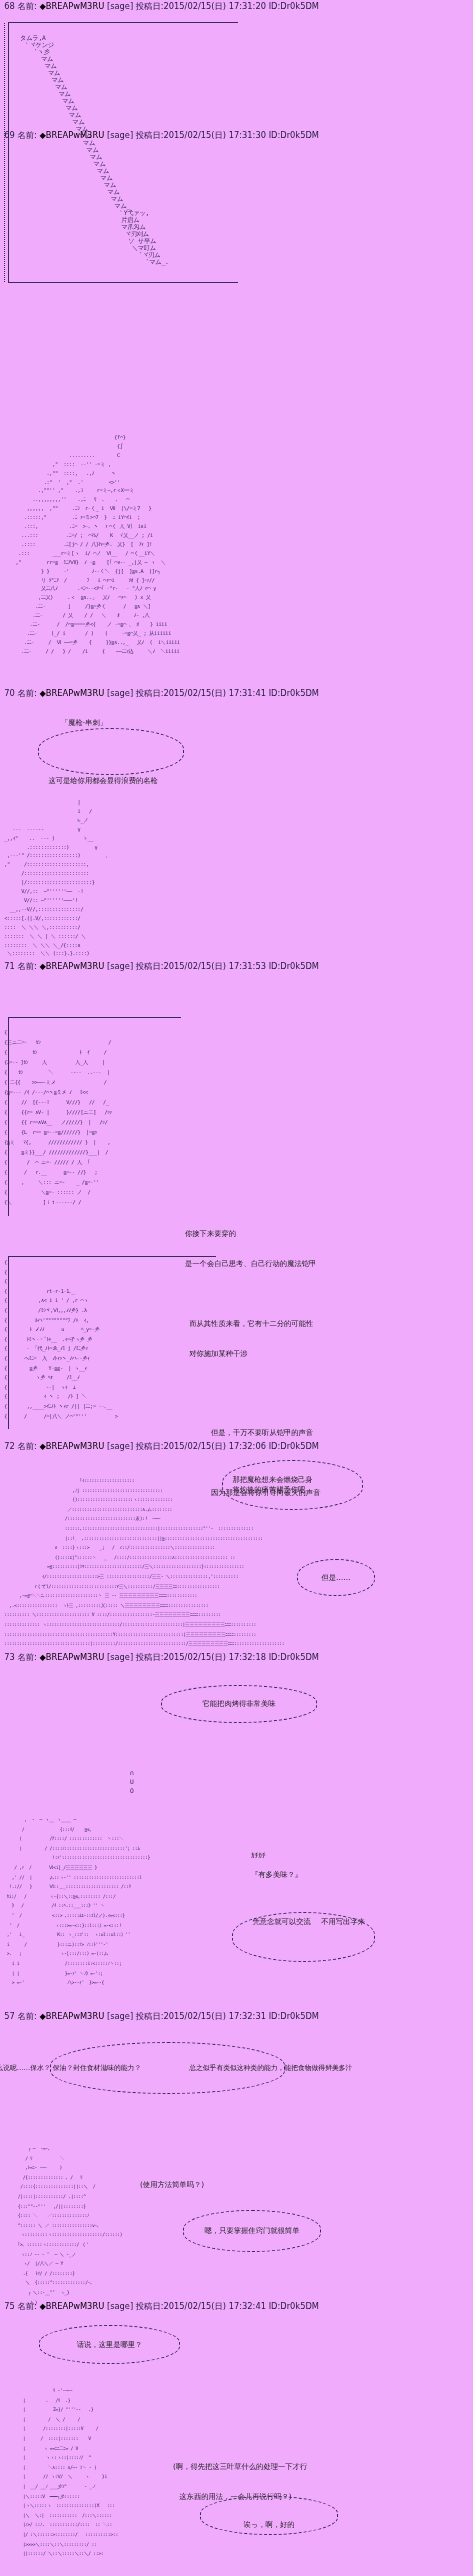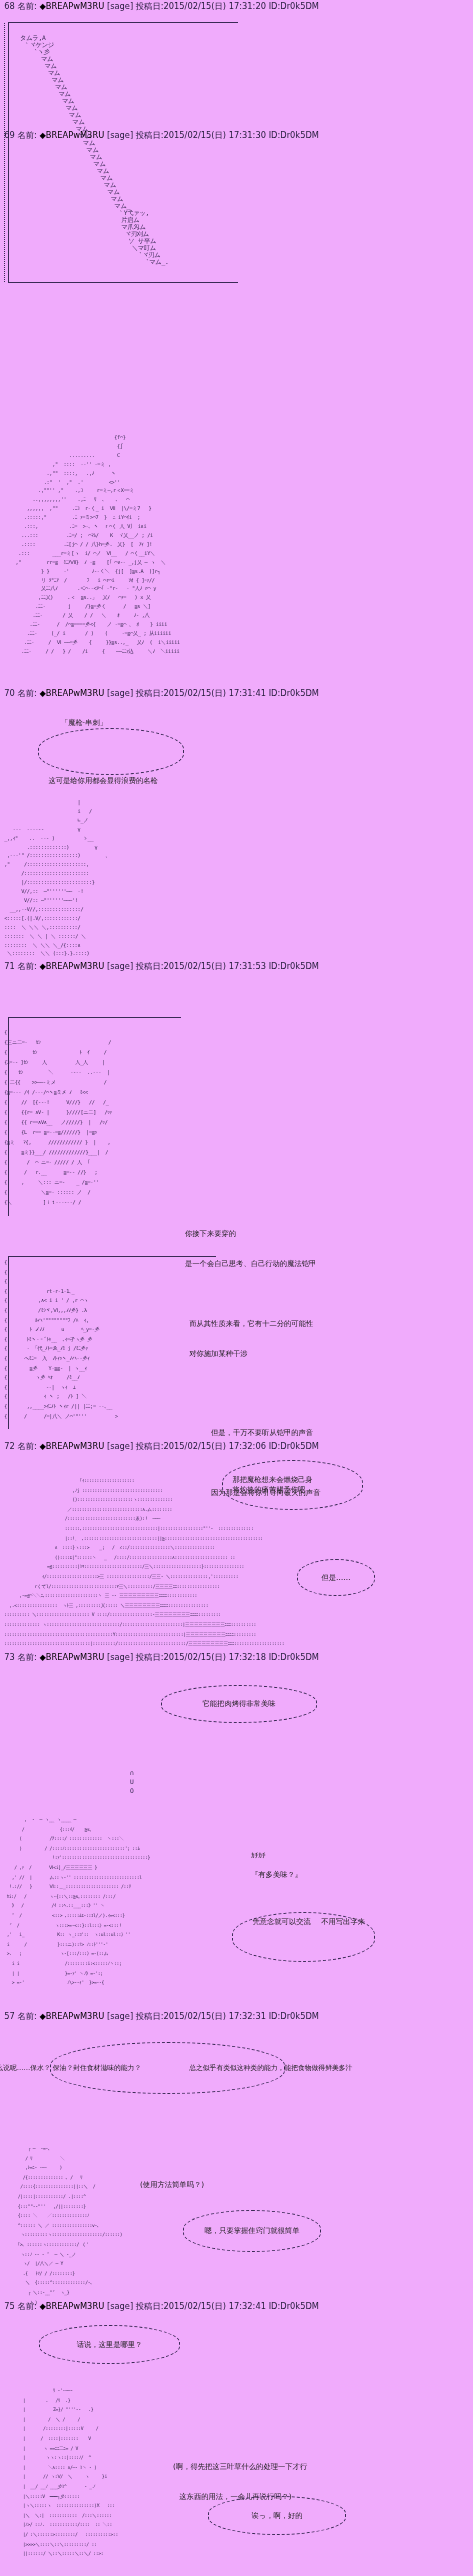--- a/index.html
+++ b/index.html
@@ -356,18 +356,18 @@
   |ヽ＼:::::ヽ  :::::::::::::::)Ⅹ   :::
   |＼  ＼:|  :::::::::::  /:::＼::::::
   |ﾉ&gt;/ ::ﾉ.  :::::::::::/::::  :: ＼::
   |/ :＼::::::&gt;::::::::/   ::::::::::&gt;::
   |&gt;&gt;&gt;&gt;＼::::＼::＼:::::::::/ ::
   ||::::::/ ＼::＼:::::＼::＼/ ::&gt;:</pre>
   <div class="speech" style="left:173px; top:2442px;">
     <div>(啊，得先把这三叶草什么的处理一下才行</div>
     <div style="padding-left:6.3px;">这东西的用法，一会儿再说行吗？)</div>
   </div>
-  <div class="bubble" style="left:208px; top:2496px; width:138px; height:39px;">
+  <div class="bubble" style="left:200px; top:2496px; width:138px; height:39px;align-items:flex-end;">
     <span class="txt">诶っ，啊，好的</span>
   </div>
 
 </div>
 
 
 </body></html>

